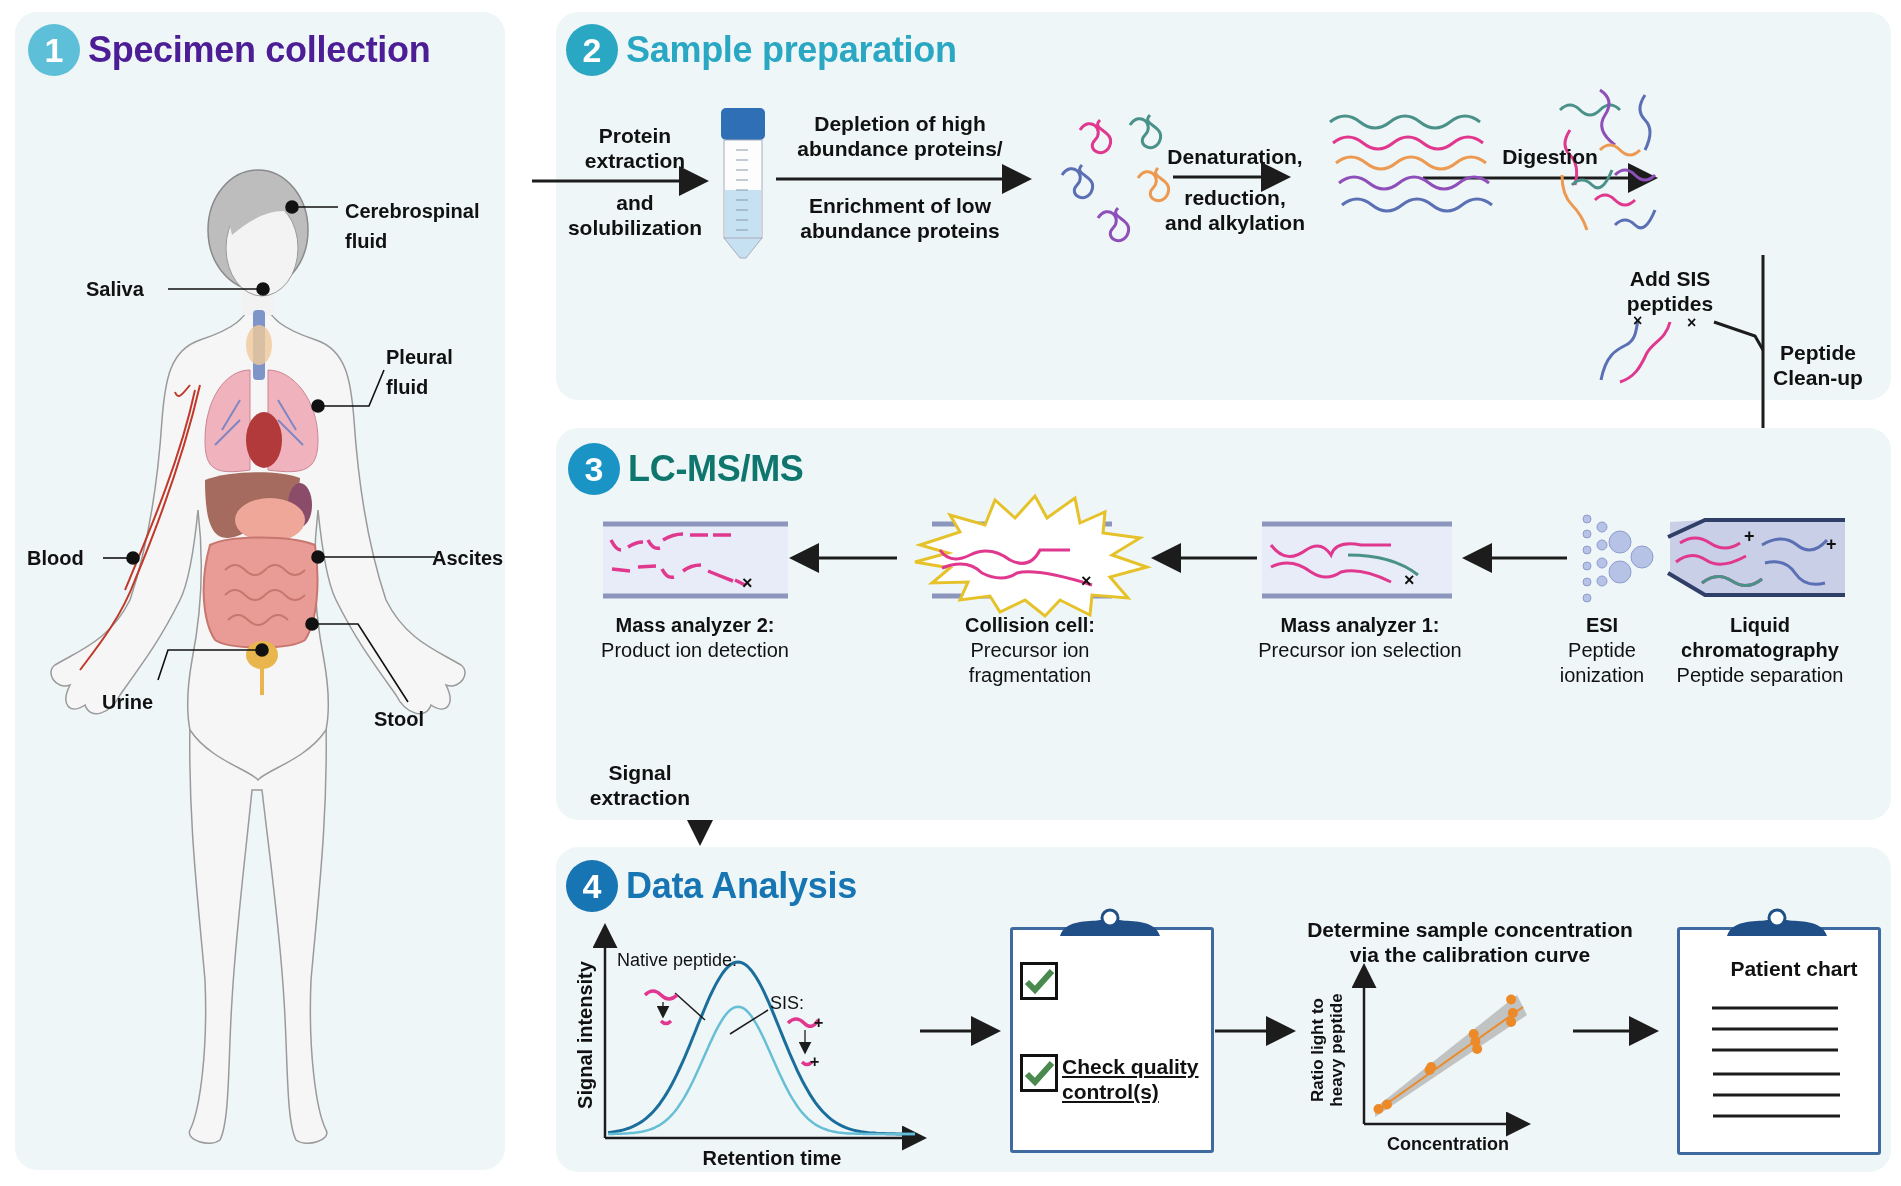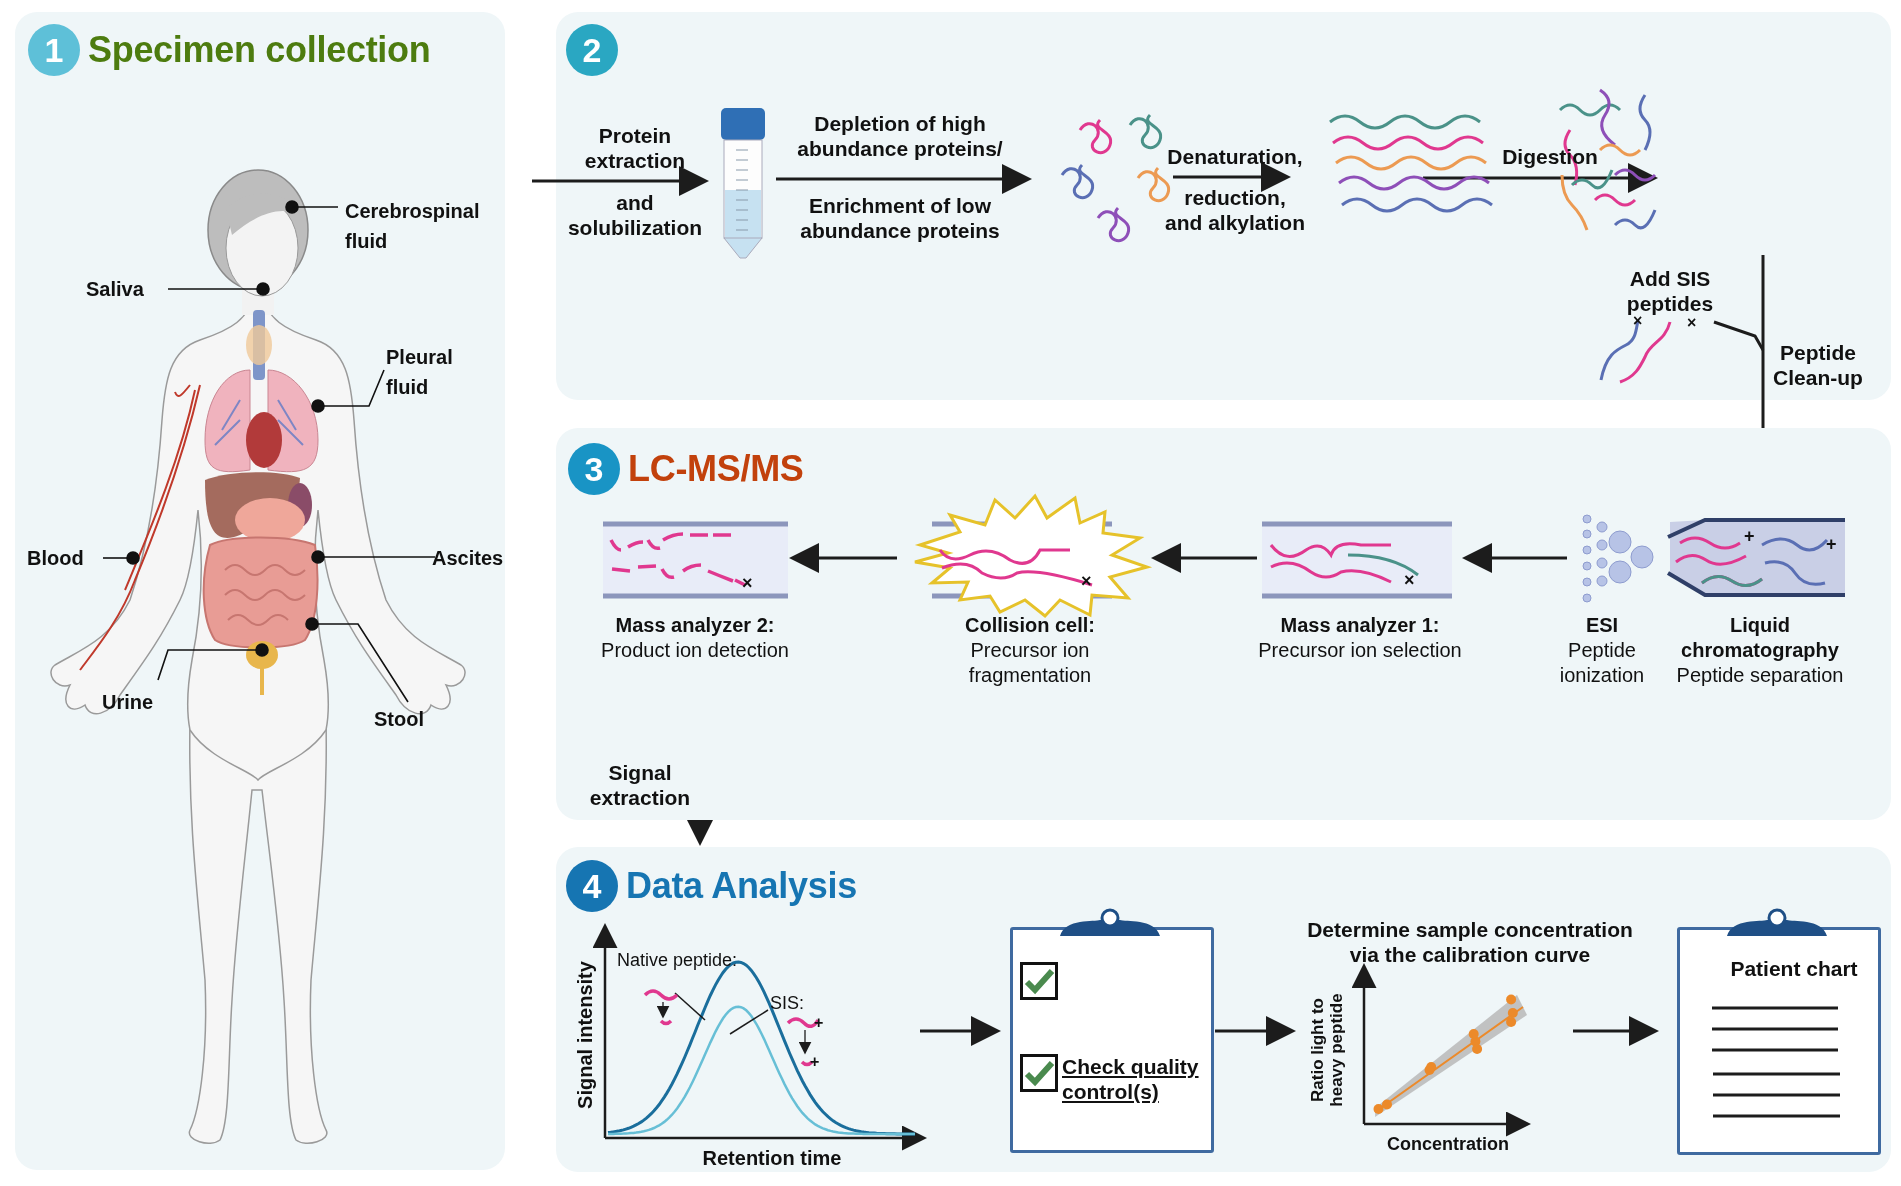--- a/index.html
+++ b/index.html
@@ -14,21 +14,21 @@
   .cap b{display:block;}
   svg{position:absolute;overflow:visible;}
   .chk-text{font-weight:bold;font-size:21px;line-height:25px;}
 </style>
 </head>
 <body>
 
 <div class="panel" style="left:15px;top:12px;width:490px;height:1158px;"></div>
 <div class="step-head" style="left:28px;top:24px;">
   <div class="badge" style="background:#5ec0d8;">1</div>
-  <div class="step-title" style="color:#4d7c0f;">Specimen collection</div>
+  <div class="step-title" style="color:#4c1d95;">Specimen collection</div>
 </div>
 
 <svg style="left:0;top:0;" width="540" height="1186">
 
   <path d="M190 720 C188 820 198 900 205 980 C208 1050 200 1110 190 1130 C185 1140 210 1148 220 1140 C230 1120 228 1060 232 1000 C236 930 245 860 252 790 L262 790 C270 860 280 930 284 1000 C288 1060 286 1120 296 1140 C306 1148 332 1140 326 1130 C316 1110 308 1050 311 980 C318 900 328 820 326 720 Z" fill="#f6f6f6" stroke="#9a9a9a" stroke-width="1.5"></path>
 
   <path d="M255 290 C250 320 230 330 200 340 C170 350 165 380 162 420 C158 480 150 540 130 600 C110 640 80 650 55 665 C45 672 55 690 70 685 C60 705 70 715 85 705 C90 720 110 715 120 695 C145 660 160 640 180 600 C190 580 195 540 198 510 C205 570 200 620 192 660 C185 700 188 720 190 730 C210 760 250 770 258 780 C266 770 306 760 326 730 C328 720 331 700 324 660 C316 620 311 570 318 510 C321 540 326 580 336 600 C356 640 371 660 396 695 C406 715 426 720 431 705 C446 715 456 705 446 685 C461 690 471 672 461 665 C436 650 406 640 386 600 C366 540 358 480 354 420 C351 380 346 350 316 340 C286 330 266 320 261 290 Z" fill="#f6f6f6" stroke="#9a9a9a" stroke-width="1.5"></path>
 
   <rect x="242" y="275" width="32" height="40" fill="#f2f2f2"></rect>
 
@@ -84,20 +84,21 @@
   <div>fluid</div>
 </div>
 <div class="lbl-l" style="left:27px;top:543px;">Blood</div>
 <div class="lbl-l" style="left:432px;top:543px;">Ascites</div>
 <div class="lbl-l" style="left:102px;top:687px;">Urine</div>
 <div class="lbl-l" style="left:374px;top:704px;">Stool</div>
 
 <div class="panel" style="left:556px;top:12px;width:1335px;height:388px;"></div>
 <div class="step-head" style="left:566px;top:24px;">
   <div class="badge" style="background:#2aa7c2;">2</div>
+  <div class="step-title" style="color:#2aa7c2;">Sample preparation</div>
 </div>
 
 <svg style="left:0;top:0;" width="1901" height="1186">
   <defs>
     <marker id="ah" markerWidth="10" markerHeight="10" refX="8" refY="5" orient="auto">
       <path d="M0,0 L10,5 L0,10 Z" fill="#1c1c1c"></path>
     </marker>
   </defs>
   <line x1="532" y1="181" x2="703" y2="181" stroke="#1c1c1c" stroke-width="3" marker-end="url(#ah)"></line>
   <line x1="776" y1="179" x2="1026" y2="179" stroke="#1c1c1c" stroke-width="3" marker-end="url(#ah)"></line>
@@ -181,21 +182,21 @@
   <div>peptides</div>
 </div>
 <div class="lbl" style="left:1763px;top:340px;width:110px;">
   <div>Peptide</div>
   <div>Clean-up</div>
 </div>
 
 <div class="panel" style="left:556px;top:428px;width:1335px;height:392px;"></div>
 <div class="step-head" style="left:568px;top:443px;">
   <div class="badge" style="background:#1994c5;">3</div>
-  <div class="step-title" style="color:#c2410c;">LC-MS/MS</div>
+  <div class="step-title" style="color:#0f766e;">LC-MS/MS</div>
 </div>
 
 <svg style="left:0;top:0;" width="1901" height="1186">
   <defs>
     <marker id="ah2" markerWidth="10" markerHeight="10" refX="8" refY="5" orient="auto">
       <path d="M0,0 L10,5 L0,10 Z" fill="#1c1c1c"></path>
     </marker>
   </defs>
 
   <g>

